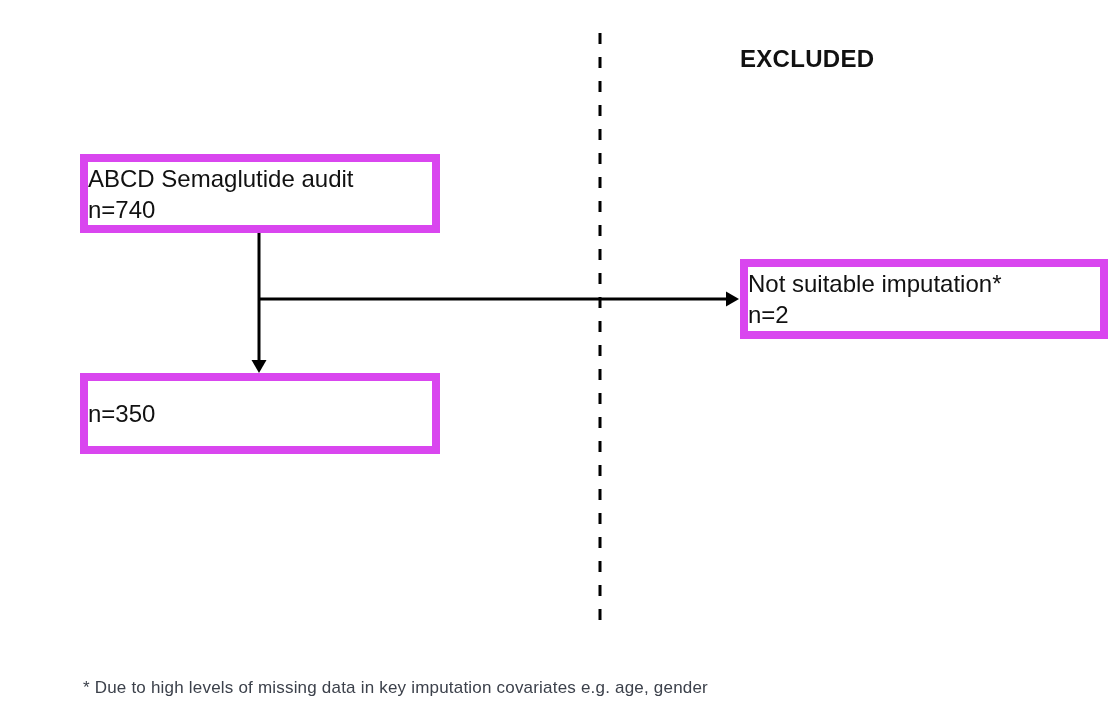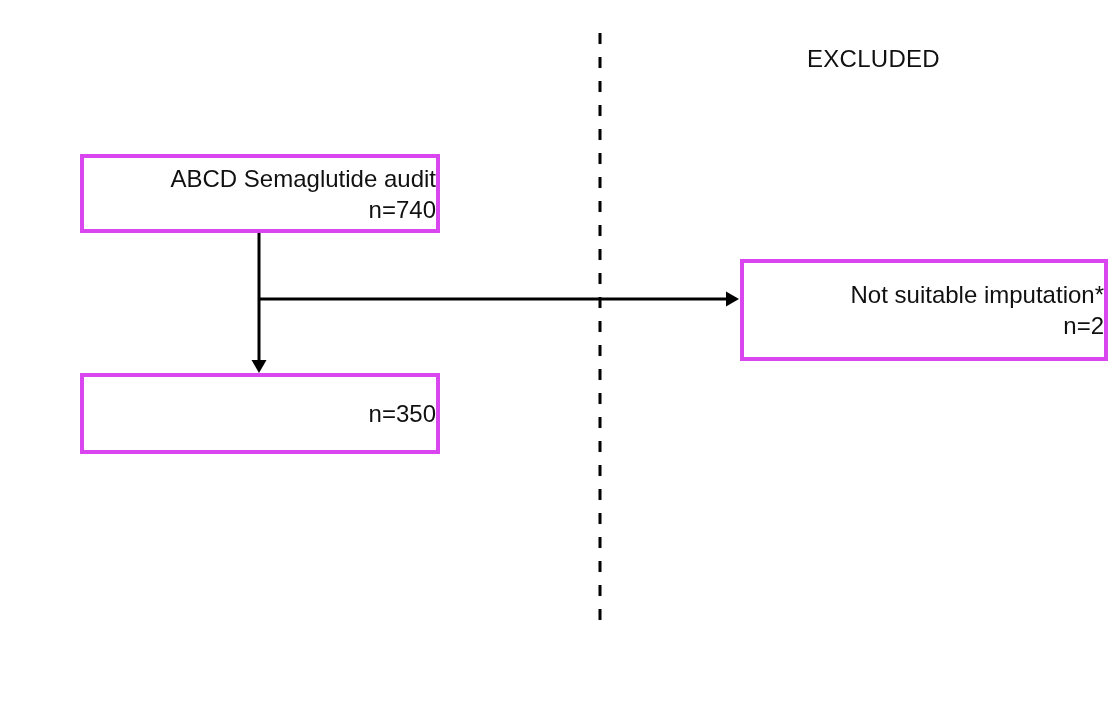--- a/index.html
+++ b/index.html
@@ -18,41 +18,41 @@
   .connector-layer {
     position: absolute;
     left: 0;
     top: 0;
     width: 1120px;
     height: 716px;
   }
   .flow-box {
     position: absolute;
     box-sizing: border-box;
-    border: 4px solid #d946ef;
+    border: 8px solid #d946ef;
     background: #ffffff;
     display: flex;
     flex-direction: column;
-    align-items: flex-end;
+    align-items: flex-start;
     justify-content: center;
     text-align: center;
     color: #111111;
     font-size: 24px;
     line-height: 31px;
   }
   .box-audit    { left: 80px;  top: 154px; width: 360px; height: 79px; }
   .box-final    { left: 80px;  top: 373px; width: 360px; height: 81px; }
-  .box-excluded { left: 740px; top: 259px; width: 368px; height: 102px; }
+  .box-excluded { left: 740px; top: 259px; width: 368px; height: 80px; }
   .excluded-header {
     position: absolute;
     left: 740px;
     top: 45px;
     width: 200px;
-    text-align: right;
-    font-weight: normal;
+    text-align: left;
+    font-weight: bold;
     font-size: 24px;
     color: #111111;
     letter-spacing: 0.3px;
   }
   .footnote {
     position: absolute;
     left: 83px;
     top: 678px;
     font-size: 17px;
     color: #3c414b;
@@ -84,14 +84,15 @@
 
   <div class="flow-box box-final">
     <div>n=350</div>
   </div>
 
   <div class="flow-box box-excluded">
     <div>Not suitable imputation*</div>
     <div>n=2</div>
   </div>
 
+  <div class="footnote">* Due to high levels of missing data in key imputation covariates e.g. age, gender</div>
 
 </div>
 
 </body></html>

